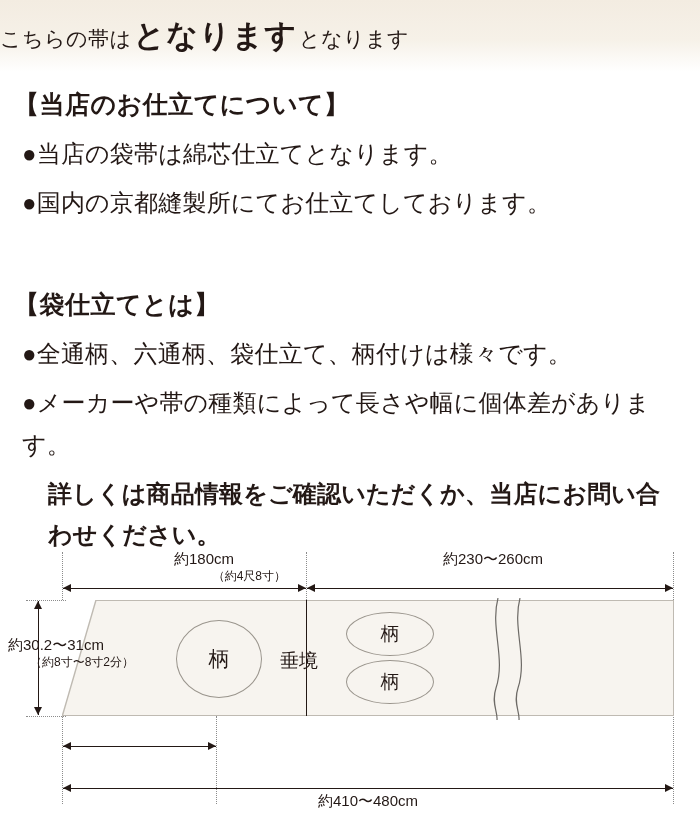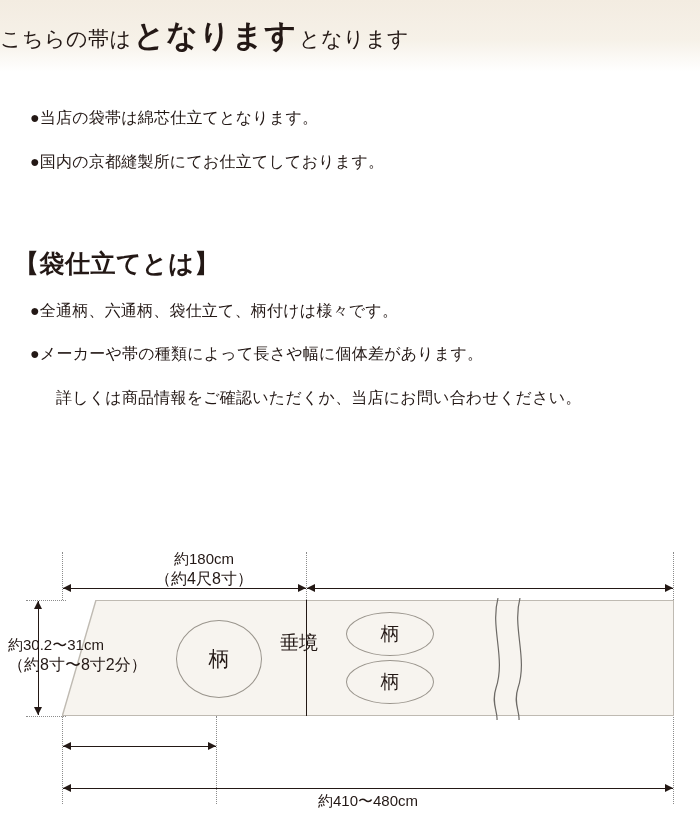--- a/index.html
+++ b/index.html
@@ -56,48 +56,49 @@
     width: 672px;
   }
   .sect-title {
     font-size: 25px;
     font-weight: bold;
     letter-spacing: 0.5px;
     margin: 0 0 12px 0;
     line-height: 1.35;
   }
   .line {
-    font-size: 16px;
+    font-size: 24px;
     line-height: 1.72;
-    margin: 16px;
+    margin: 8px;
     letter-spacing: 0.2px;
   }
   .indent {
     padding-left: 26px;
+    font-weight: bold;
   }
   .gap-block { height: 56px; }
 
   
   .diagram {
     position: absolute;
     left: 0;
     top: 536px;
     width: 700px;
     height: 304px;
     font-family: "Liberation Sans", sans-serif;
     color: #231815;
   }
   .dim-label {
     position: absolute;
     text-align: center;
     line-height: 1.25;
     white-space: nowrap;
   }
   .dim-label .l1 { font-size: 15px; }
-  .dim-label .l2 { font-size: 16px; }
+  .dim-label .l2 { font-size: 12px; text-align: right; }
 
   .obi {
     position: absolute;
     left: 62px;
     top: 64px;
     width: 612px;
     height: 116px;
     background: #f7f4ef;
     border: 1px solid #bfbab2;
     box-sizing: border-box;
@@ -204,20 +205,21 @@
   <div class="banner">
     <div class="banner-inner">
       <span class="small">こちらの帯は</span>
       <span class="big">となります</span>
       <span class="small">となります</span>
     </div>
   </div>
 
   <div class="body-text">
 
+    <div class="sect-title">【当店のお仕立てについて】</div>
     <p class="line">●当店の袋帯は綿芯仕立てとなります。</p>
     <p class="line">●国内の京都縫製所にてお仕立てしております。</p>
 
     <div class="gap-block"></div>
 
     <div class="sect-title">【袋仕立てとは】</div>
     <p class="line">●全通柄、六通柄、袋仕立て、柄付けは様々です。</p>
     <p class="line">●メーカーや帯の種類によって長さや幅に個体差があります。</p>
     <p class="line indent">詳しくは商品情報をご確認いただくか、当店にお問い合わせください。</p>
   </div>
@@ -229,20 +231,21 @@
     <div class="vline" style="left:306px; top:16px; height:52px;"></div>
     <div class="vline" style="left:673px; top:16px; height:252px;"></div>
 
     <div class="dim-label" style="left:122px; top:14px; width:164px;">
       <div class="l1">約180cm</div>
       <div class="l2">（約4尺8寸）</div>
     </div>
     <div class="arrow-h" style="left:63px; top:52px; width:243px;"></div>
 
     <div class="dim-label" style="left:407px; top:14px; width:172px;">
+      <div class="l1">約230〜260cm</div>
     </div>
     <div class="arrow-h" style="left:307px; top:52px; width:366px;"></div>
 
     <div class="obi"></div>
     <div class="obi-cut"></div>
     <svg class="obi-cut-line" viewBox="0 0 36 118" preserveAspectRatio="none">
       <line x1="34" y1="0" x2="0" y2="117" stroke="#bfbab2" stroke-width="1.4" vector-effect="non-scaling-stroke"></line>
     </svg>
 
     <div class="solid-v" style="left:306px; top:64px; height:116px;"></div>
@@ -250,21 +253,21 @@
     <svg style="position:absolute; left:488px; top:62px;" width="44" height="122" viewBox="0 0 44 122">
       <path d="M10 0 C 2 30, 18 60, 8 90 C 3 105, 10 114, 9 122" fill="none" stroke="#6d6a66" stroke-width="1.2"></path>
       <path d="M32 0 C 24 30, 40 60, 30 90 C 25 105, 32 114, 31 122" fill="none" stroke="#6d6a66" stroke-width="1.2"></path>
       <rect x="11" y="1" width="20" height="120" fill="#ffffff" stroke="none" opacity="0"></rect>
     </svg>
 
     <div class="ellipse" style="left:176px; top:84px; width:84px; height:76px; font-size:21px;">
       <span>柄</span>
     </div>
 
-    <div class="tare" style="left:280px; top:94px;">垂境</div>
+    <div class="tare" style="left:280px; top:112px;">垂境</div>
 
     <div class="ellipse" style="left:346px; top:76px; width:86px; height:42px; font-size:19px;">
       <span>柄</span>
     </div>
     <div class="ellipse" style="left:346px; top:124px; width:86px; height:42px; font-size:19px;">
       <span>柄</span>
     </div>
 
     <div class="arrow-v" style="left:38px; top:65px; height:114px;"></div>
     <div class="hline" style="left:26px; top:64px; width:40px;"></div>

